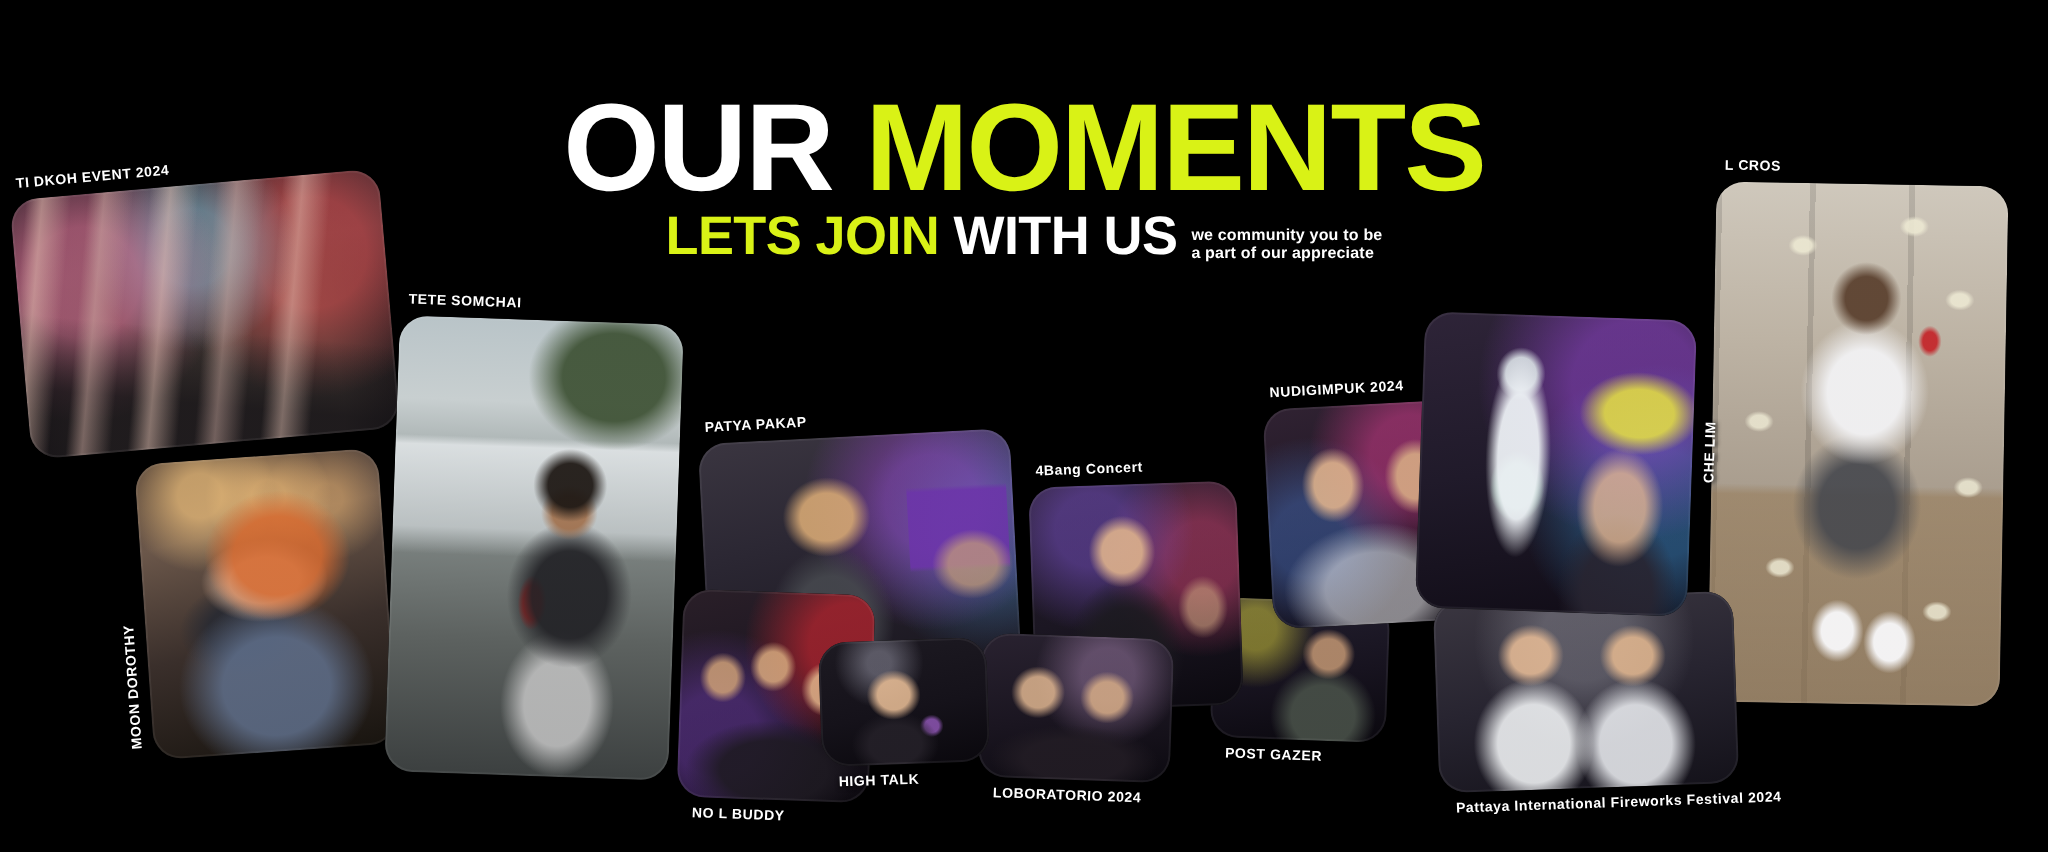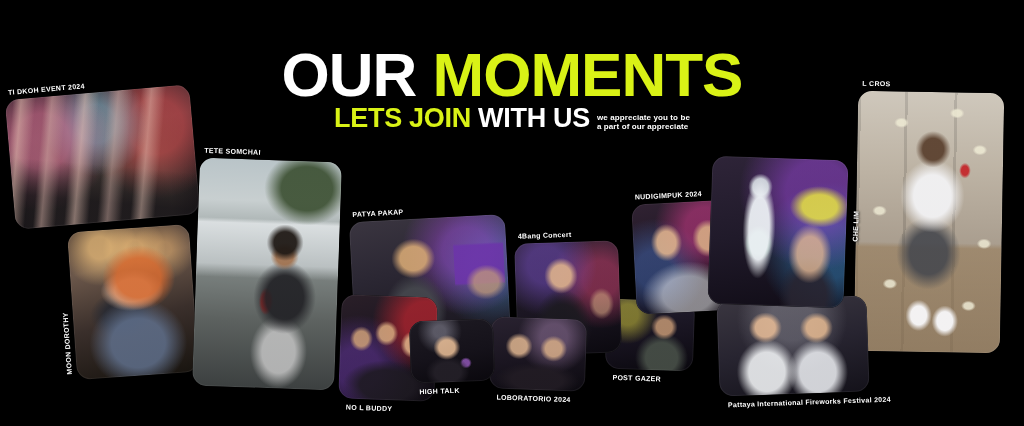--- a/index.html
+++ b/index.html
@@ -269,19 +269,19 @@
 
   <div class="headline-block">
     <div class="headline">
       <span class="h-white">OUR </span><span class="h-lime">MOMENTS</span>
     </div>
     <div class="subline">
       <div>
         <span class="sub-big h-lime">LETS JOIN </span><span class="sub-big h-white">WITH US</span>
       </div>
       <div class="sub-small">
-        <div>we appreciate you to be</div>
+        <div>we community you to be</div>
         <div>a part of our appreciate</div>
       </div>
     </div>
   </div>
 
 </div>
 
 </body></html>

